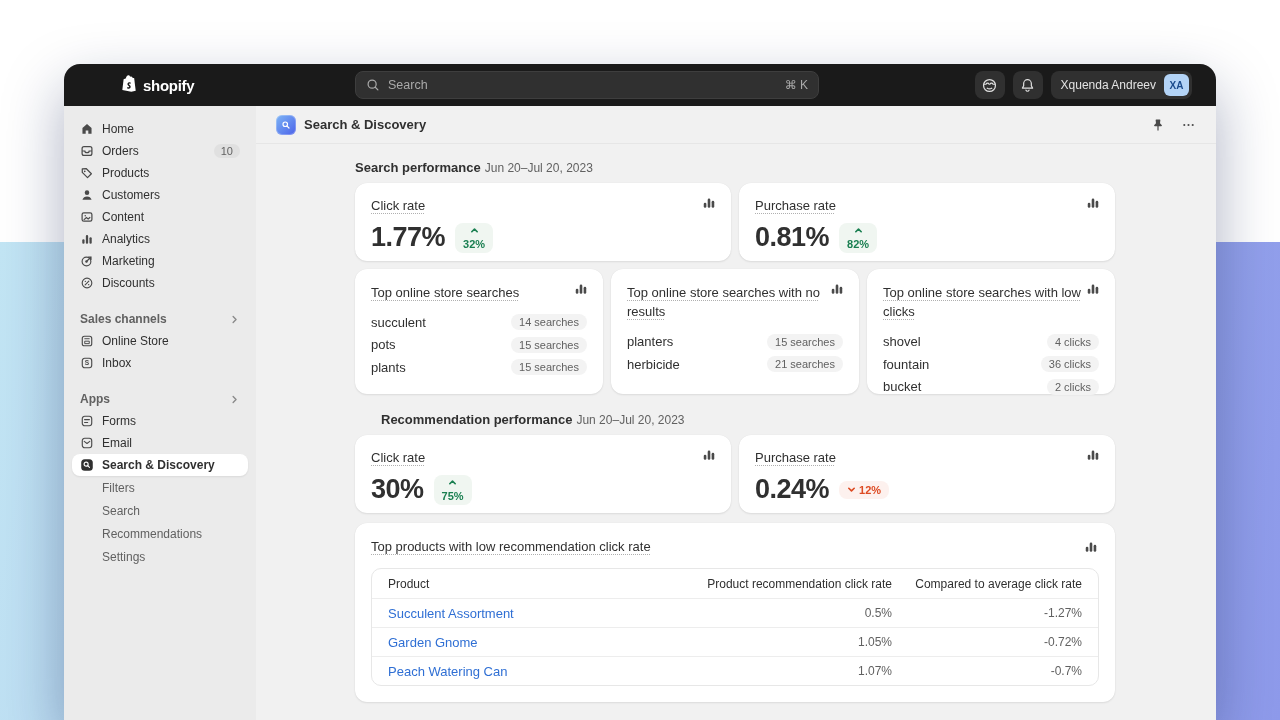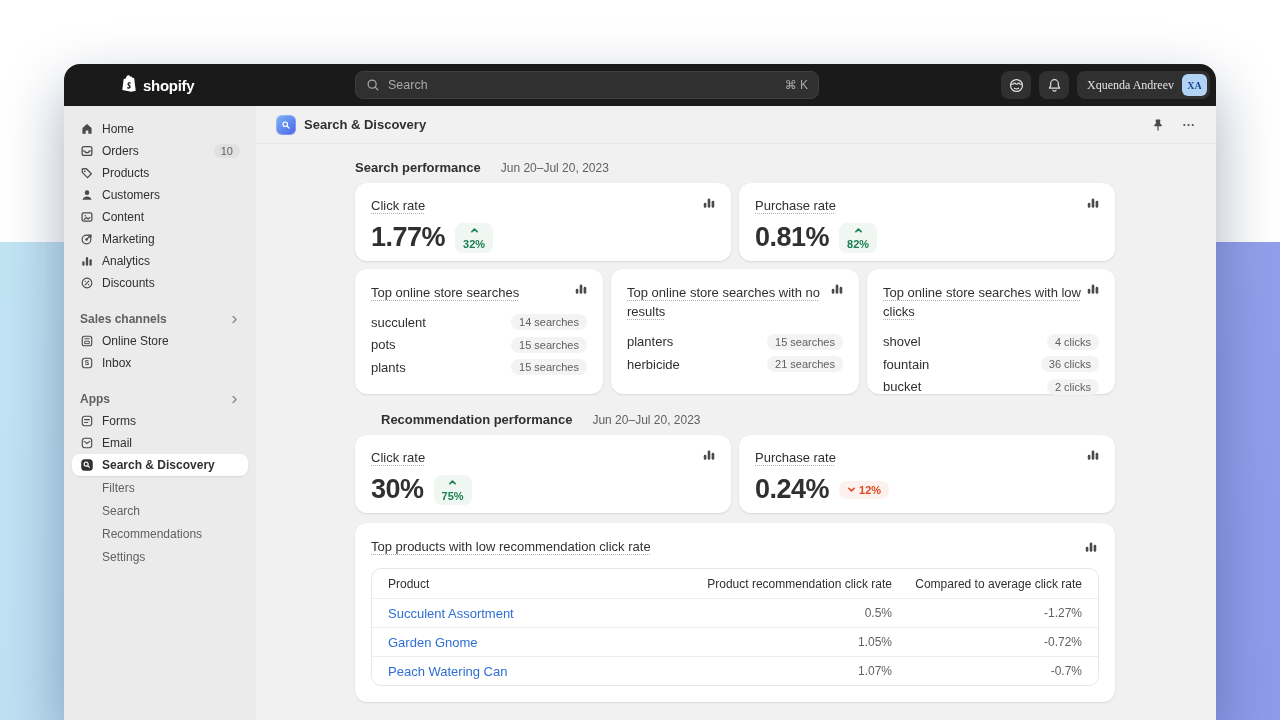--- a/index.html
+++ b/index.html
@@ -19,21 +19,21 @@
   .topbar { height:42px; background:#1a1a1a; position:relative; display:flex; align-items:center;padding-left:43px; }
   .brand { display:flex; align-items:center; gap:5px; padding-left:14px; color:#fff; }
   .brand-word { font-size:15px; font-weight:700; letter-spacing:-.3px; }
   .searchbox { position:absolute; left:291px; top:7px; width:464px; height:28px;
     background:#303030; border:1px solid #3e3e3e; border-radius:8px;
     display:flex; align-items:center; padding:0 10px; color:#a9a9a9; }
   .searchbox input { flex:1; background:none; border:none; outline:none; color:#e3e3e3;
     font-size:12.5px; font-family:inherit; margin-left:6px; }
   .searchbox input::placeholder { color:#a9a9a9; }
   .kbd { font-size:12px; color:#a9a9a9; white-space:nowrap; }
-  .top-actions { position:absolute; right:6px; top:7px; display:flex; gap:8px; align-items:center;font-family:Liberation Serif, serif; }
+  .top-actions { position:absolute; right:24px; top:7px; display:flex; gap:8px; align-items:center; }
   .icon-btn { width:30px; height:28px; background:#303030; border-radius:8px;
     display:flex; align-items:center; justify-content:center; color:#dedede; cursor:pointer; }
   .user-chip { height:28px; background:#303030; border-radius:8px; display:flex; align-items:center;
     gap:8px; padding:0 3px 0 10px; color:#e3e3e3; font-size:12px; cursor:pointer; }
   .avatar { width:25px; height:22px; border-radius:6px; background:#b3d3f6; color:#1a4a8c;
     font-size:10px; font-weight:700; display:flex; align-items:center; justify-content:center; }
 
   
   .frame { display:flex; height:718px; }
 
@@ -56,21 +56,21 @@
     padding:0 20px; border-bottom:1px solid #e6e6e6; }
   .app-ic { width:20px; height:20px; border-radius:6px; flex:none;
     background:linear-gradient(135deg,#7db5f5 0%,#4b61e9 100%);
     display:flex; align-items:center; justify-content:center; color:#fff;
     box-shadow:inset 0 0 0 1px rgba(255,255,255,.25); }
   .page-title { font-size:13px; font-weight:700; color:#303030; }
   .header-actions { margin-left:auto; display:flex; align-items:center; gap:16px; color:#4a4a4a; }
   .header-actions > * { cursor:pointer; }
 
   .content { padding:16px 0 0 99px; }
-  .section-head { display:flex; align-items:baseline; gap:20px; margin-bottom:8px; }
+  .section-head { display:flex; align-items:baseline; gap:4px; margin-bottom:8px; }
   .section-title { font-size:13px; font-weight:700; color:#303030; }
   .date-range { font-size:12px; color:#616161; }
   .sect2 { margin-top:18px;margin-left:26px; }
 
   .metric-row { display:flex; gap:8px; width:760px; margin-bottom:8px; }
   .card { background:#fff; border-radius:12px; box-shadow:0 1px 2px rgba(0,0,0,.09), 0 0 1px rgba(0,0,0,.08); }
   .metric-card { flex:1; height:78px; padding:13px 16px; position:relative; }
   .metric-label { font-size:13px; color:#303030; }
   .dotted { text-decoration:underline dotted #b0b0b0 1px; text-underline-offset:3px; }
   .metric-value-row { display:flex; align-items:center; gap:10px; margin-top:8px; }
@@ -200,37 +200,37 @@
             <svg width="14" height="14" viewBox="0 0 16 16" fill="none" stroke="#4a4a4a" stroke-width="1.4">
               <rect x="2.4" y="3.2" width="11.2" height="9.6" rx="2"></rect>
               <circle cx="6" cy="6.6" r=".9" fill="#4a4a4a" stroke="none"></circle>
               <path d="M4.3 11.3l3-2.6 2 1.6 2.4-2"></path>
             </svg>
           </span>
         <span>Content</span>
       </div>
       <div class="nav-item">
         <span class="ic">
+            <svg width="14" height="14" viewBox="0 0 16 16" fill="#4a4a4a">
+              <rect x="2.6" y="8.4" width="2.6" height="5" rx="1.2"></rect>
+              <rect x="6.7" y="3.4" width="2.6" height="10" rx="1.2"></rect>
+              <rect x="10.8" y="6" width="2.6" height="7.4" rx="1.2"></rect>
+            </svg>
+          </span>
+        <span>Analytics</span>
+      </div>
+      <div class="nav-item">
+        <span class="ic">
             <svg width="14" height="14" viewBox="0 0 16 16" fill="none" stroke="#4a4a4a" stroke-width="1.3">
               <circle cx="7.4" cy="8.6" r="5"></circle>
               <circle cx="7.4" cy="8.6" r="1.4" fill="#4a4a4a" stroke="none"></circle>
               <path d="M7.4 8.6 12.6 3.4M12.6 3.4h-2.8M12.6 3.4v2.8" stroke-linecap="round"></path>
             </svg>
           </span>
         <span>Marketing</span>
-      </div>
-      <div class="nav-item">
-        <span class="ic">
-            <svg width="14" height="14" viewBox="0 0 16 16" fill="#4a4a4a">
-              <rect x="2.6" y="8.4" width="2.6" height="5" rx="1.2"></rect>
-              <rect x="6.7" y="3.4" width="2.6" height="10" rx="1.2"></rect>
-              <rect x="10.8" y="6" width="2.6" height="7.4" rx="1.2"></rect>
-            </svg>
-          </span>
-        <span>Analytics</span>
       </div>
       <div class="nav-item">
         <span class="ic">
             <svg width="14" height="14" viewBox="0 0 16 16" fill="none" stroke="#4a4a4a" stroke-width="1.3">
               <circle cx="8" cy="8" r="5.5"></circle>
               <path d="M5.9 10.1l4.2-4.2" stroke-linecap="round"></path>
               <circle cx="6.1" cy="6.1" r=".8" fill="#4a4a4a" stroke="none"></circle>
               <circle cx="9.9" cy="9.9" r=".8" fill="#4a4a4a" stroke="none"></circle>
             </svg>
           </span>

